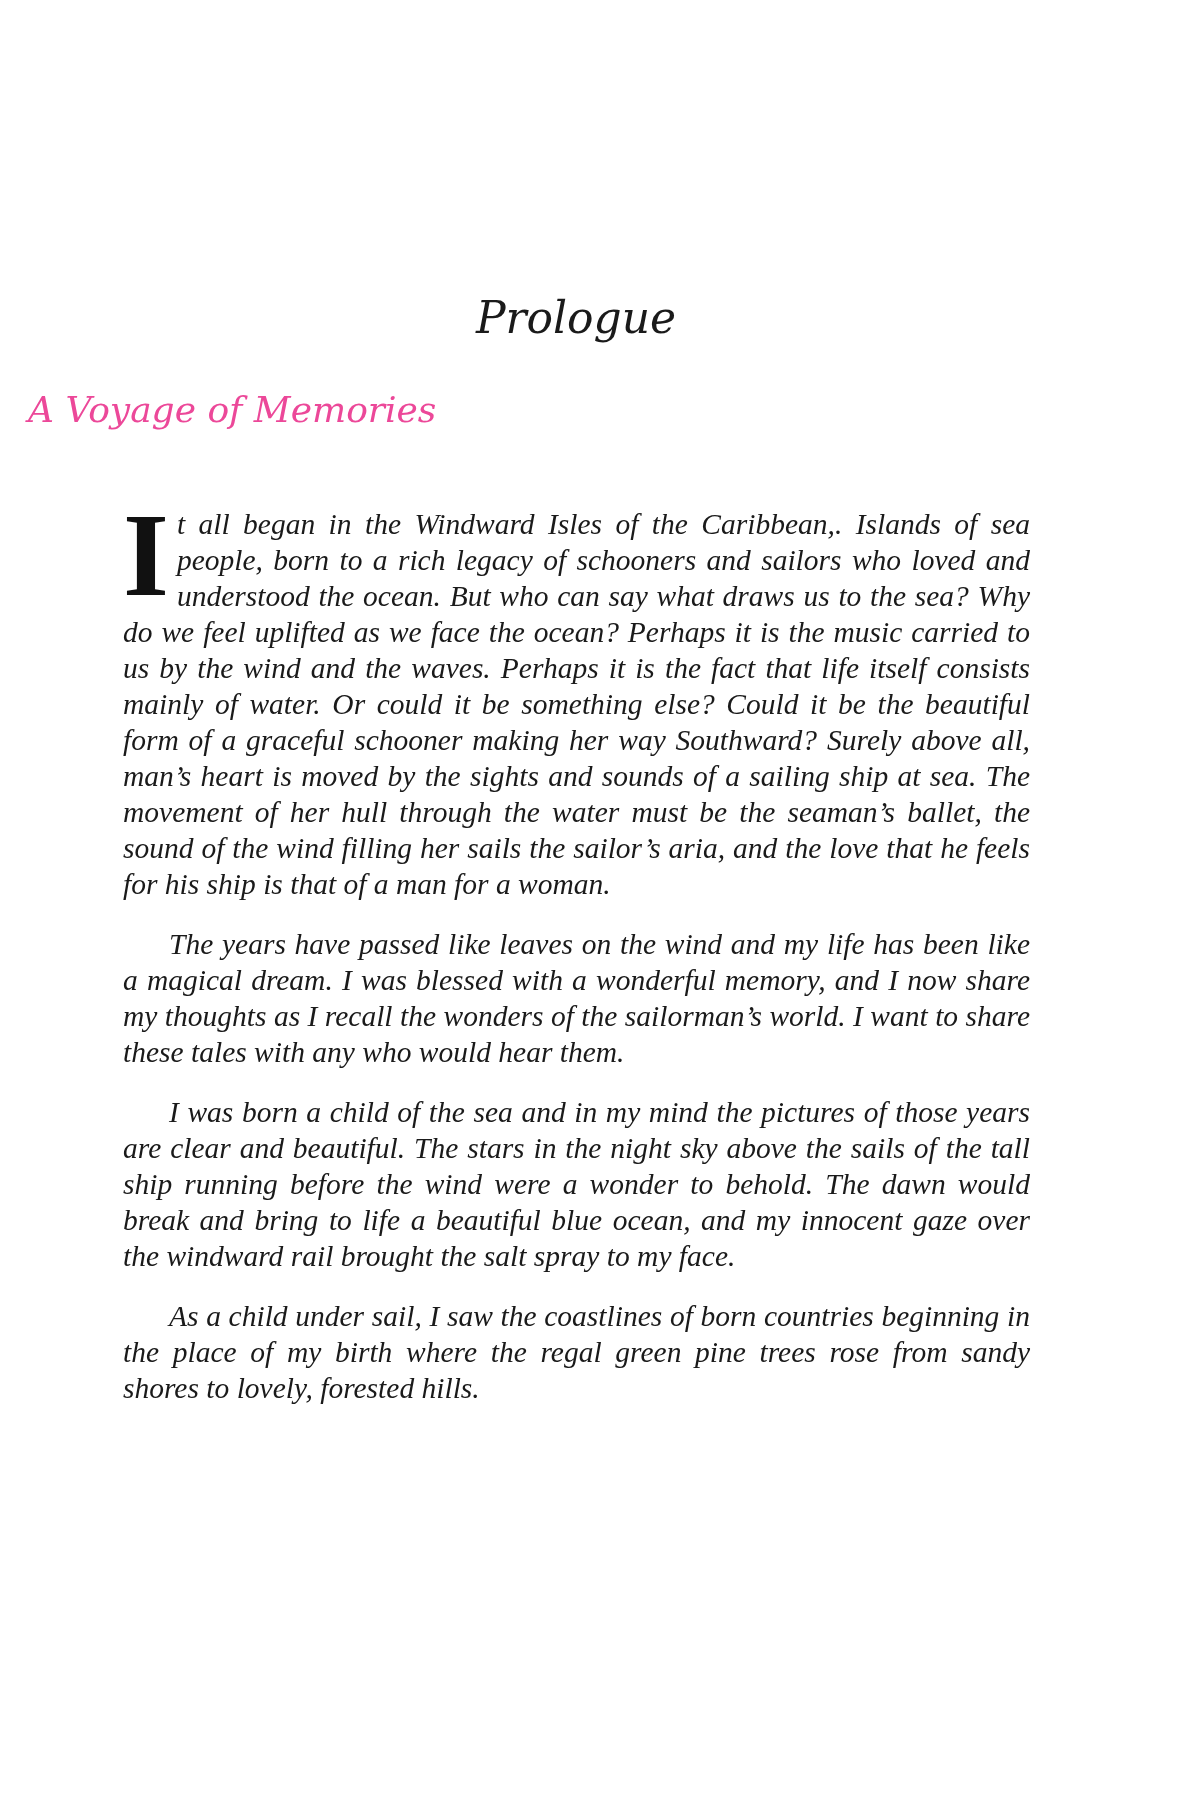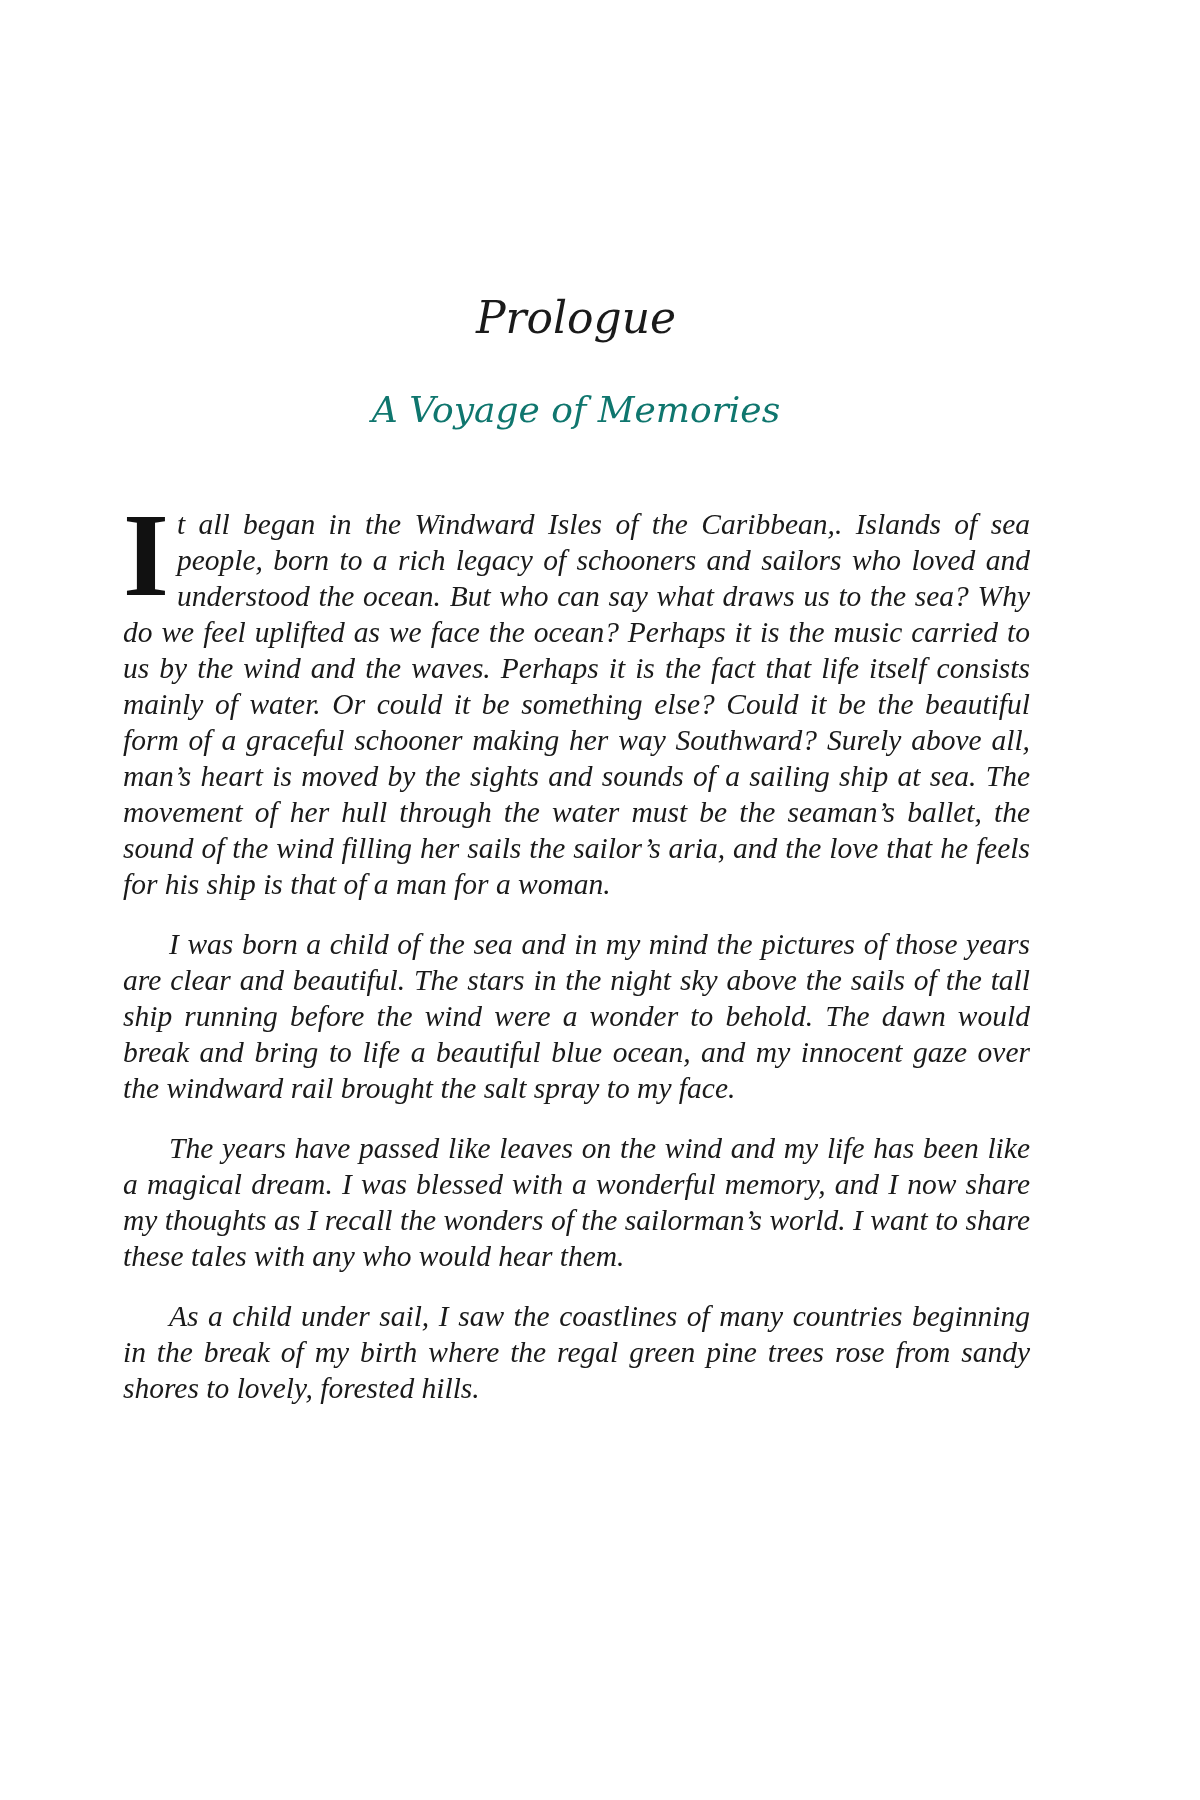--- a/index.html
+++ b/index.html
@@ -4,23 +4,23 @@
 <style>
   html, body { margin: 0; padding: 0; background: #ffffff; }
   body { width: 1200px; height: 1800px; position: relative; overflow: hidden; }
   .page { position: absolute; left: 0; top: 0; width: 967px; height: 1800px; background: #ffffff; color: #1a1a1a; }
   .title {
     position: absolute; left: 0; width: 1152px; top: 288px; text-align: center;
     font-family: "DejaVu Serif", "Liberation Serif", serif; font-style: italic;
     font-size: 44px; line-height: 60px; color: #1a1a1a;
   }
   .subtitle {
-    position: absolute; left: 0; width: 1152px; top: 382px; text-align: center;
+    position: absolute; left: 0; width: 1152px; top: 382px; text-align: left;
     font-family: "DejaVu Serif", "Liberation Serif", serif; font-style: italic;
-    font-size: 36px; line-height: 56px; color: #0f766e;
+    font-size: 36px; line-height: 56px; color: #ec4899; padding-left: 28px;
   }
   .body {
     position: absolute; left: 123px; width: 907px; top: 506px;
     font-family: "Liberation Serif", "DejaVu Serif", serif; font-style: italic;
     font-size: 29.5px; line-height: 36px; color: #1a1a1a; text-align: justify;
   }
   .para { margin: 0 0 24px 0; text-indent: 46px; }
   .para.first { text-indent: 0; }
   .dropcap {
     float: left; font-family: "Liberation Serif", serif; font-style: normal; font-weight: bold;
@@ -29,17 +29,17 @@
 </style>
 </head>
 <body>
 
 <div class="page">
   <div class="title">Prologue</div>
   <div class="subtitle">A Voyage of Memories</div>
 
   <div class="body">
     <p class="para first"><span class="dropcap">I</span><span>t all began in the Windward Isles of the Caribbean,. Islands of sea people, born to a rich legacy of schooners and sailors who loved and understood the ocean. But who can say what draws us to the sea? Why do we feel uplifted as we face the ocean? Perhaps it is the music carried to us by the wind and the waves. Perhaps it is the fact that life itself consists mainly of water. Or could it be something else? Could it be the beautiful form of a graceful schooner making her way Southward? Surely above all, man’s heart is moved by the sights and sounds of a sailing ship at sea. The movement of her hull through the water must be the seaman’s ballet, the sound of the wind filling her sails the sailor’s aria, and the love that he feels for his ship is that of a man for a woman.</span></p>
+    <p class="para">The years have passed like leaves on the wind and my life has been like a magical dream. I was blessed with a wonderful memory, and I now share my thoughts as I recall the wonders of the sailorman’s world. I want to share these tales with any who would hear them.</p>
     <p class="para">I was born a child of the sea and in my mind the pictures of those years are clear and beautiful. The stars in the night sky above the sails of the tall ship running before the wind were a wonder to behold. The dawn would break and bring to life a beautiful blue ocean, and my innocent gaze over the windward rail brought the salt spray to my face.</p>
-    <p class="para">The years have passed like leaves on the wind and my life has been like a magical dream. I was blessed with a wonderful memory, and I now share my thoughts as I recall the wonders of the sailorman’s world. I want to share these tales with any who would hear them.</p>
-    <p class="para">As a child under sail, I saw the coastlines of many countries beginning in the break of my birth where the regal green pine trees rose from sandy shores to lovely, forested hills.</p>
+    <p class="para">As a child under sail, I saw the coastlines of born countries beginning in the place of my birth where the regal green pine trees rose from sandy shores to lovely, forested hills.</p>
   </div>
 </div>
 
 </body></html>

